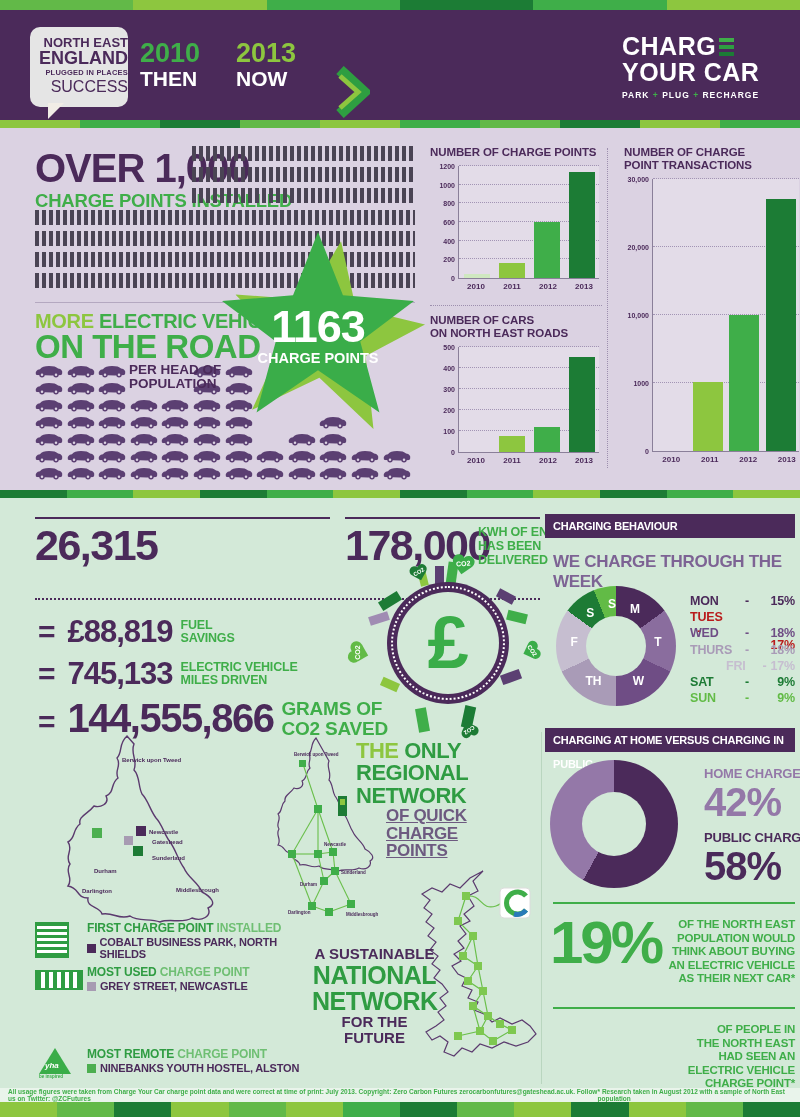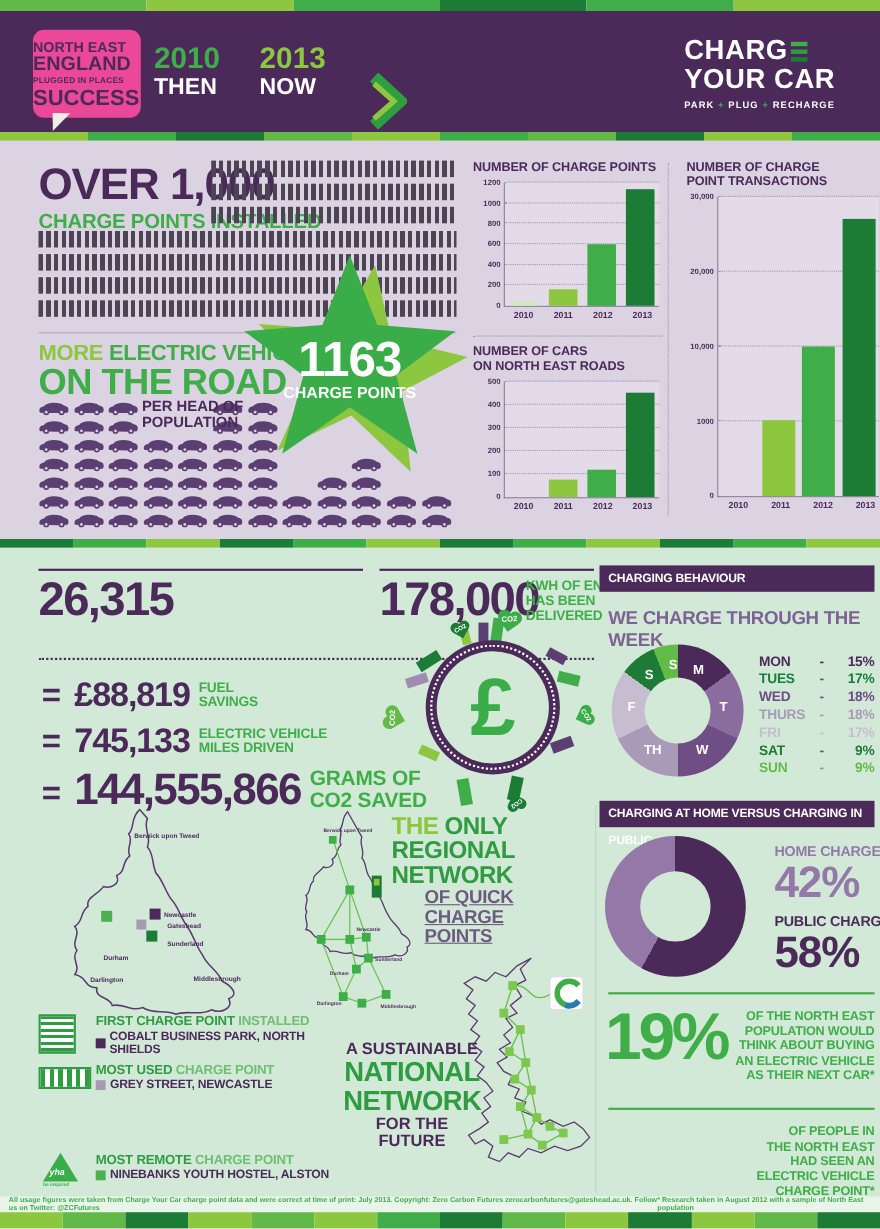--- a/index.html
+++ b/index.html
@@ -5,26 +5,26 @@
   html,body{margin:0;padding:0;background:#fff;}
   body{font-family:"Liberation Sans", sans-serif; -webkit-font-smoothing:antialiased;}
   #page{position:relative;width:800px;height:1117px;overflow:hidden;background:#fff;}
   .abs{position:absolute;}
   [data-strip]{display:flex;}
   [data-strip] i{flex:1;display:block;}
 
   
   #strip-top{left:0;top:0;width:800px;height:10px;}
   #header{left:0;top:10px;width:800px;height:110px;background:#4b2a5a;}
-  #bubble{left:30px;top:17px;width:98px;height:80px;background:#ec4899;border-radius:10px;color:#4b2a5a;text-align:left;padding-top:9px;box-sizing:border-box;line-height:1;}
+  #bubble{left:30px;top:17px;width:98px;height:80px;background:#e5e5e5;border-radius:10px;color:#4b2a5a;text-align:right;padding-top:9px;box-sizing:border-box;line-height:1;}
   #bubble:after{content:"";position:absolute;left:18px;bottom:-12px;border:8px solid transparent;border-top-color:#f1ede6;border-left-color:#f1ede6;}
   .bub1{font-size:13px;font-weight:700;}
   .bub2{font-size:18px;font-weight:700;}
   .bub3{font-size:7.5px;font-weight:700;letter-spacing:.2px;margin:2px 0;}
-  .bub4{font-size:20px;font-weight:700;}
+  .bub4{font-size:16px;font-weight:400;}
   #then-now{left:140px;top:26px;width:260px;height:70px;color:#fff;}
   .yr{font-size:27px;font-weight:700;line-height:1;}
   .tn{font-size:21px;font-weight:700;color:#fff;line-height:1.1;}
   #yr2010{color:#3fae49;}
   #yr2013{color:#8dc63f;}
   #chev{left:196px;top:30px;}
   #logo{right:28px;top:24px;text-align:left;color:#fff;width:150px;}
   .logo-line{font-size:25px;font-weight:700;letter-spacing:.5px;line-height:1.02;display:flex;align-items:center;}
   .ebars{display:inline-flex;flex-direction:column;gap:2.5px;margin-left:3px;}
   .ebars i{width:15px;height:4.5px;display:block;}
@@ -1025,36 +1025,36 @@
         <span class="wk-letter" style="left: 18.1864px; top: 56.0475px;">F</span>
         <span class="wk-letter" style="left: 34.2579px; top: 26.8135px;">S</span>
         <span class="wk-letter" style="left: 56.0475px; top: 18.1864px;">S</span>
       </div>
     <div id="week-legend" class="abs">
         <div class="wk-row" style="color: rgb(75, 42, 90);">
           <span class="wk-day">MON</span>
           <span class="wk-dash">-</span>
           <span class="wk-pct">15%</span>
         </div>
-        <div class="wk-row" style="color: #15803d;">
+        <div class="wk-row" style="color: #b91c1c; flex-direction: column;">
           <span class="wk-day">TUES</span>
           <span class="wk-dash">-</span>
           <span class="wk-pct">17%</span>
         </div>
         <div class="wk-row" style="color: rgb(111, 77, 133);">
           <span class="wk-day">WED</span>
           <span class="wk-dash">-</span>
           <span class="wk-pct">18%</span>
         </div>
         <div class="wk-row" style="color: rgb(169, 155, 183);">
           <span class="wk-day">THURS</span>
           <span class="wk-dash">-</span>
           <span class="wk-pct">18%</span>
         </div>
-        <div class="wk-row" style="color: rgb(198, 190, 208);">
+        <div class="wk-row" style="color: rgb(198, 190, 208); margin-left: 36px;">
           <span class="wk-day">FRI</span>
           <span class="wk-dash">-</span>
           <span class="wk-pct">17%</span>
         </div>
         <div class="wk-row" style="color: rgb(29, 123, 53);">
           <span class="wk-day">SAT</span>
           <span class="wk-dash">-</span>
           <span class="wk-pct">9%</span>
         </div>
         <div class="wk-row" style="color: rgb(98, 187, 70);">

